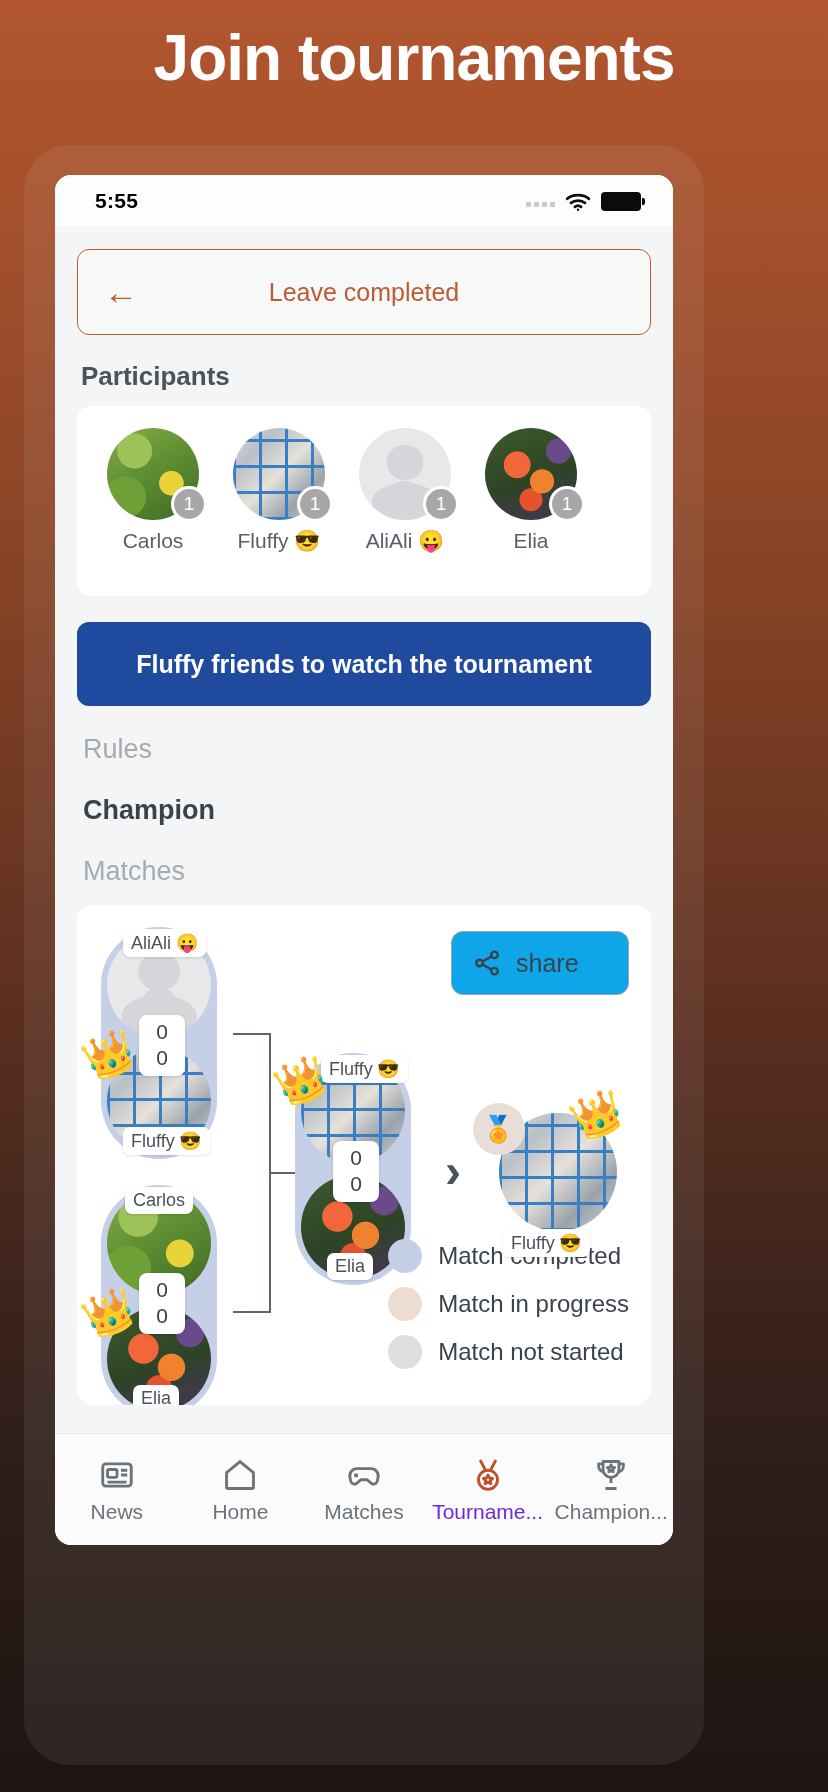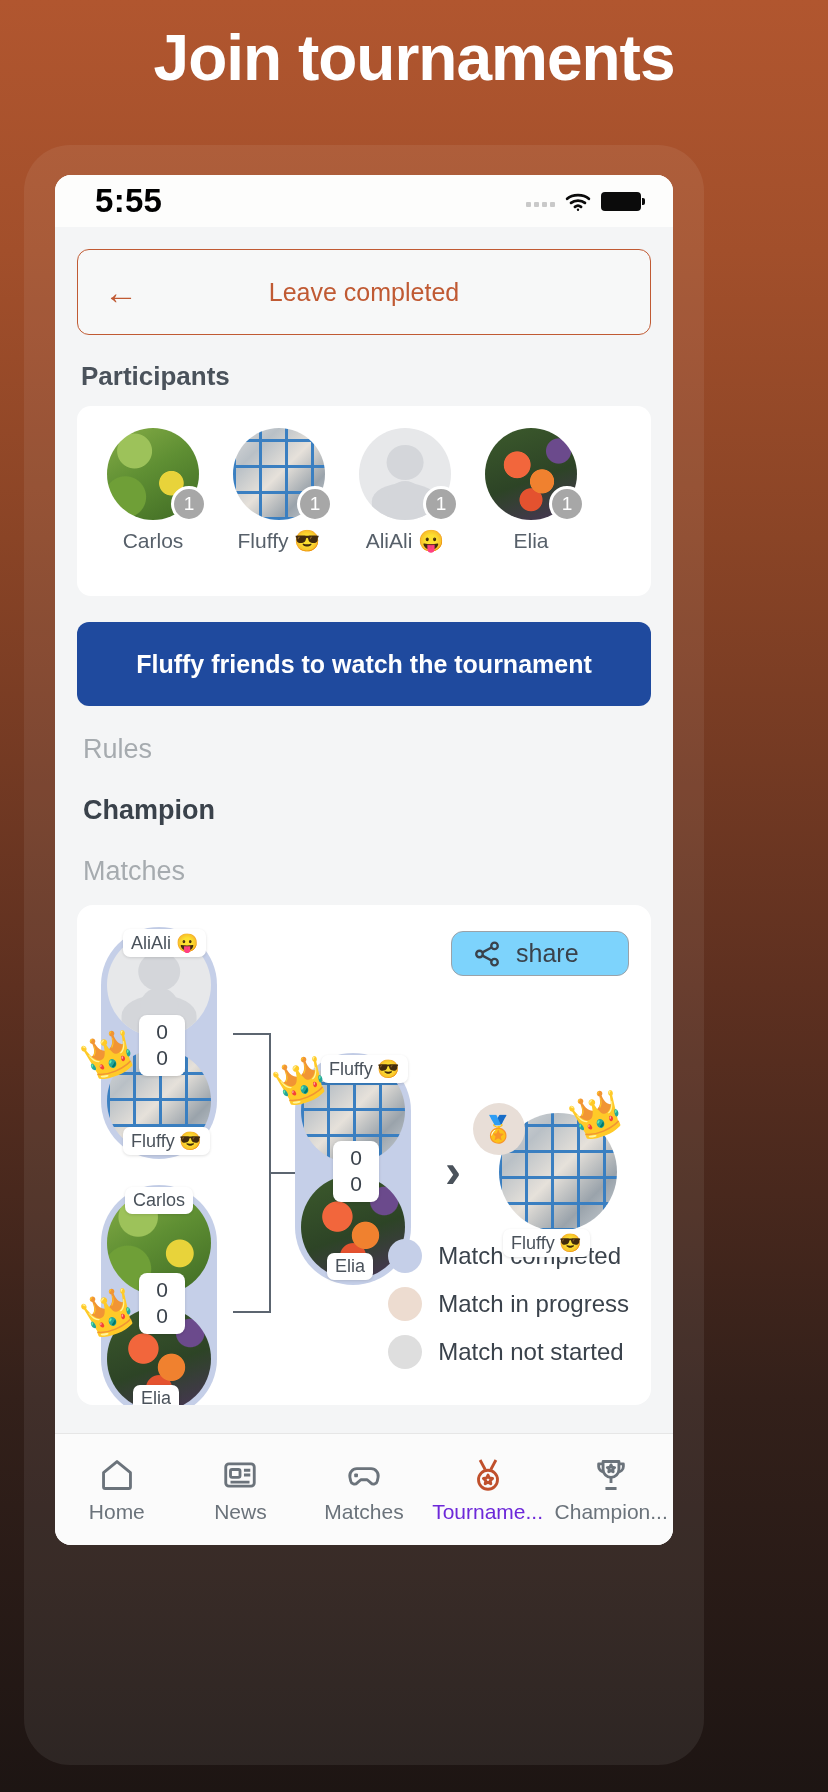--- a/index.html
+++ b/index.html
@@ -47,21 +47,21 @@
   
   .statusbar {
     height: 52px;
     background: #fdfdfc;
     display: flex;
     align-items: center;
     justify-content: space-between;
     padding: 0 32px 0 40px;
     flex: none;
   }
-  .status-time { font-size: 33px; font-weight: bold; color: #000; letter-spacing: .3px; }
+  .status-time { font-size: 21px; font-weight: bold; color: #000; letter-spacing: .3px; }
   .status-right { display: flex; align-items: center; gap: 10px; }
   .dots { display: flex; gap: 3px; align-items: flex-end; height: 12px; }
   .dots i { display:block; width: 5px; height: 5px; background: #c9c9c9; border-radius: 1px; }
   .wifi { width: 26px; height: 19px; position: relative; }
   .wifi svg { display:block; }
   .batt {
     width: 40px; height: 19px; border-radius: 4px;
     background: #0b0b0b; position: relative;
   }
   .batt:after {
@@ -198,26 +198,26 @@
   
   .bracket-card {
     background: #fff;
     border-radius: 16px;
     position: relative;
     height: 500px;
     overflow: hidden;
   }
   .share-btn {
     position: absolute; right: 22px; top: 26px;
-    width: 178px; height: 45px;
+    width: 178px; height: 64px;
     border: 1.5px solid #9ba2a8;
     border-radius: 12px;
     display: flex; align-items: center; gap: 14px;
     padding: 16px 20px;
-    background: #7dd3fc;
+    background: #0ea5e9;
     cursor: pointer;
   }
   .share-btn .lbl { font-size: 25px; color: #3a424b; }
 
   .pod {
     position: absolute;
     width: 116px;
     border-radius: 58px;
     background: #c5cfe8;
   }
@@ -447,35 +447,35 @@
         </div>
 
       </div>
     </div>
 
     <div class="bottomnav">
 
       <div class="navitem">
         <span class="nicn">
           <svg viewBox="0 0 24 24" fill="none" stroke="currentColor" stroke-width="1.8" stroke-linejoin="round">
-            <path d="M3.5 10.5L12 3.5l8.5 7v9a1 1 0 0 1-1 1h-15a1 1 0 0 1-1-1v-9z"></path>
-          </svg>
-        </span>
-        <span class="nlbl">Home</span>
-      </div>
-
-      <div class="navitem">
-        <span class="nicn">
-          <svg viewBox="0 0 24 24" fill="none" stroke="currentColor" stroke-width="1.8" stroke-linejoin="round">
             <rect x="3" y="5" width="18" height="14" rx="2"></rect>
               <rect x="6" y="8.5" width="6" height="5" rx="1"></rect>
             <path d="M14.5 9h4M14.5 12h4M6 16.5h12"></path>
           </svg>
         </span>
         <span class="nlbl">News</span>
+      </div>
+
+      <div class="navitem">
+        <span class="nicn">
+          <svg viewBox="0 0 24 24" fill="none" stroke="currentColor" stroke-width="1.8" stroke-linejoin="round">
+            <path d="M3.5 10.5L12 3.5l8.5 7v9a1 1 0 0 1-1 1h-15a1 1 0 0 1-1-1v-9z"></path>
+          </svg>
+        </span>
+        <span class="nlbl">Home</span>
       </div>
 
       <div class="navitem">
         <span class="nicn">
           <svg viewBox="0 0 24 24" fill="none" stroke="currentColor" stroke-width="1.8" stroke-linejoin="round">
             <path d="M7.5 8h9a4.5 4.5 0 0 1 4.4 5.4l-.5 2.4A2.4 2.4 0 0 1 16.3 17L14 15h-4l-2.3 2a2.4 2.4 0 0 1-4.1-1.2l-.5-2.4A4.5 4.5 0 0 1 7.5 8z"></path>
             <path d="M7 11v2.4M5.8 12.2h2.4M15.4 11.4h.01M17.4 13.1h.01"></path>
           </svg>
         </span>
         <span class="nlbl">Matches</span>

